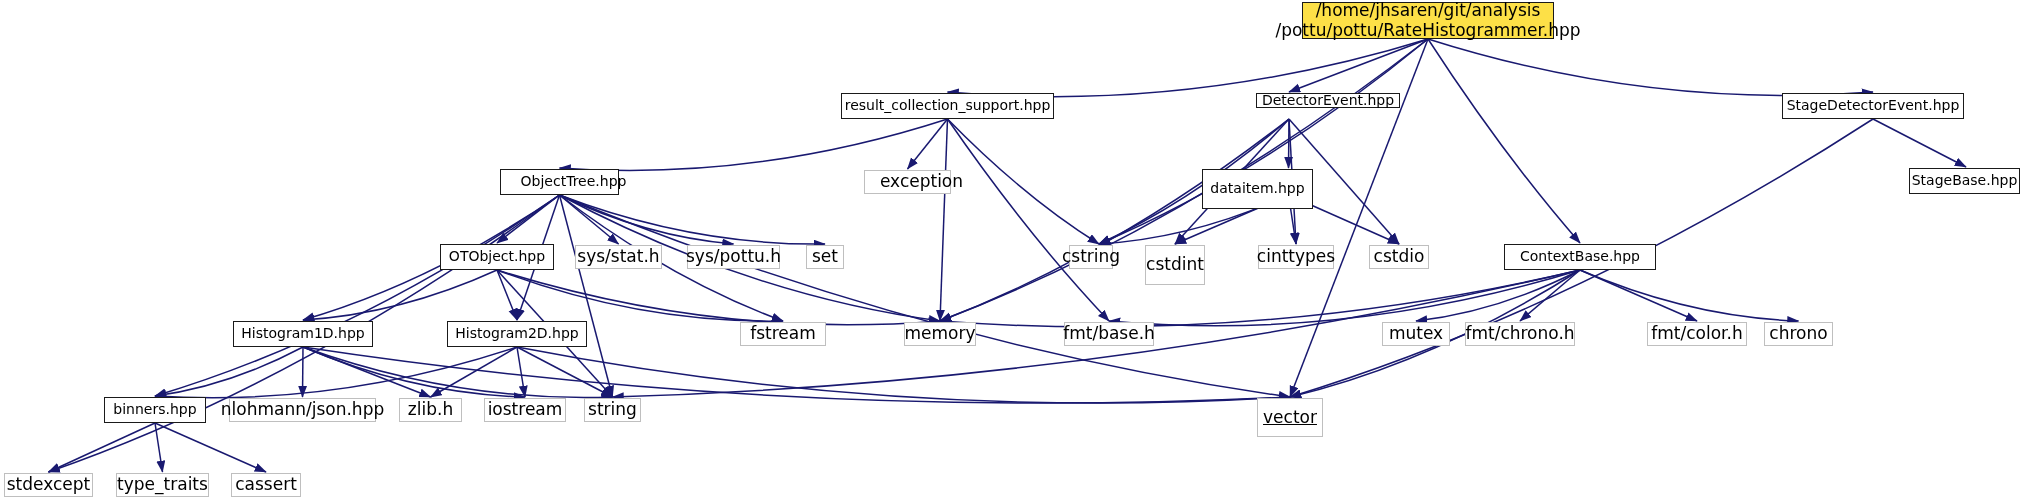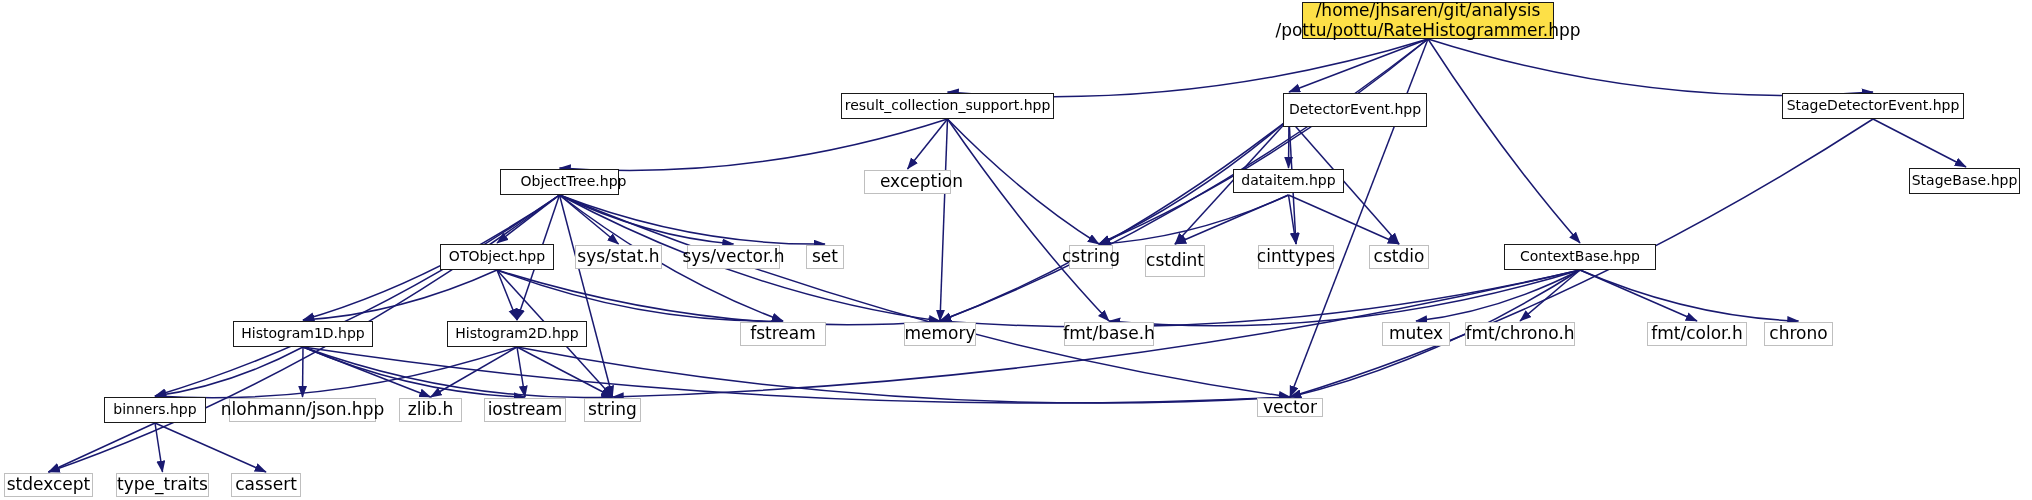--- a/index.html
+++ b/index.html
@@ -86,47 +86,47 @@
         <path d="M1580,270 Q1344.5,342.129 1109,321" fill="none" stroke="#191970" stroke-width="1.5" marker-end="url(#arrow)"></path>
         <path d="M1580,270 Q1260,345 940,321" fill="none" stroke="#191970" stroke-width="1.5" marker-end="url(#arrow)"></path>
         <path d="M1580,270 Q1096.25,383 612.5,397" fill="none" stroke="#191970" stroke-width="1.5" marker-end="url(#arrow)"></path>
         <path d="M1580,270 Q1435,362.21 1290,397" fill="none" stroke="#191970" stroke-width="1.5" marker-end="url(#arrow)"></path>
       </g>
   </svg>
   <div id="node-layer">
       <div class="node n-root" style="left: 1302px; top: 2px; width: 252px; height: 37px;"><span>/home/jhsaren/git/analysis
 /pottu/pottu/RateHistogrammer.hpp</span></div>
       <div class="node n-hdr" style="left: 841px; top: 93px; width: 213px; height: 26px;"><span>result_collection_support.hpp</span></div>
-      <div class="node n-hdr" style="left: 1283px; top: 93px; width: 144px; height: 34px;"><span>DetectorEvent.hpp</span></div>
+      <div class="node n-hdr" style="left: 1256px; top: 93px; width: 144px; height: 15px;"><span>DetectorEvent.hpp</span></div>
       <div class="node n-hdr" style="left: 1782px; top: 93px; width: 182px; height: 26px;"><span>StageDetectorEvent.hpp</span></div>
       <div class="node n-hdr" style="left: 1909px; top: 168px; width: 111px; height: 26px;"><span>StageBase.hpp</span></div>
       <div class="node n-hdr" style="left: 500px; top: 169px; width: 119px; height: 26px; padding-left: 28px;"><span>ObjectTree.hpp</span></div>
       <div class="node n-sys" style="left: 864px; top: 170px; width: 87px; height: 24px; padding-left: 28px;"><span>exception</span></div>
-      <div class="node n-hdr" style="left: 1233px; top: 169px; width: 111px; height: 24px;"><span>dataitem.hpp</span></div>
+      <div class="node n-hdr" style="left: 1202px; top: 169px; width: 111px; height: 40px;"><span>dataitem.hpp</span></div>
       <div class="node n-hdr" style="left: 440px; top: 244px; width: 114px; height: 26px;"><span>OTObject.hpp</span></div>
       <div class="node n-sys" style="left: 575px; top: 245px; width: 87px; height: 24px;"><span>sys/stat.h</span></div>
-      <div class="node n-sys" style="left: 687px; top: 245px; width: 93px; height: 24px;"><span>sys/vector.h</span></div>
+      <div class="node n-sys" style="left: 687px; top: 245px; width: 93px; height: 24px;"><span>sys/pottu.h</span></div>
       <div class="node n-sys" style="left: 806px; top: 245px; width: 38px; height: 24px;"><span>set</span></div>
       <div class="node n-sys" style="left: 1069px; top: 245px; width: 44px; height: 24px;"><span>cstring</span></div>
-      <div class="node n-sys" style="left: 1145px; top: 245px; width: 60px; height: 32px;"><span>cstdint</span></div>
+      <div class="node n-sys" style="left: 1145px; top: 245px; width: 60px; height: 40px;"><span>cstdint</span></div>
       <div class="node n-sys" style="left: 1258px; top: 245px; width: 76px; height: 24px;"><span>cinttypes</span></div>
       <div class="node n-sys" style="left: 1369px; top: 245px; width: 60px; height: 24px;"><span>cstdio</span></div>
       <div class="node n-hdr" style="left: 1504px; top: 244px; width: 152px; height: 26px;"><span>ContextBase.hpp</span></div>
       <div class="node n-hdr" style="left: 233px; top: 321px; width: 140px; height: 26px;"><span>Histogram1D.hpp</span></div>
       <div class="node n-hdr" style="left: 447px; top: 321px; width: 140px; height: 26px;"><span>Histogram2D.hpp</span></div>
       <div class="node n-sys" style="left: 740px; top: 322px; width: 86px; height: 24px;"><span>fstream</span></div>
       <div class="node n-sys" style="left: 904px; top: 322px; width: 72px; height: 24px; text-align: center;"><span>memory</span></div>
       <div class="node n-sys" style="left: 1064px; top: 322px; width: 90px; height: 24px;"><span>fmt/base.h</span></div>
       <div class="node n-sys" style="left: 1382px; top: 322px; width: 68px; height: 24px;"><span>mutex</span></div>
       <div class="node n-sys" style="left: 1465px; top: 322px; width: 110px; height: 24px;"><span>fmt/chrono.h</span></div>
       <div class="node n-sys" style="left: 1647px; top: 322px; width: 100px; height: 24px;"><span>fmt/color.h</span></div>
       <div class="node n-sys" style="left: 1764px; top: 322px; width: 69px; height: 24px; text-align: center;"><span>chrono</span></div>
       <div class="node n-hdr" style="left: 104px; top: 397px; width: 102px; height: 26px;"><span>binners.hpp</span></div>
       <div class="node n-sys" style="left: 229px; top: 398px; width: 147px; height: 24px;"><span>nlohmann/json.hpp</span></div>
       <div class="node n-sys" style="left: 399px; top: 398px; width: 63px; height: 24px;"><span>zlib.h</span></div>
       <div class="node n-sys" style="left: 484px; top: 398px; width: 82px; height: 24px;"><span>iostream</span></div>
       <div class="node n-sys" style="left: 584px; top: 398px; width: 57px; height: 24px;"><span>string</span></div>
-      <div class="node n-sys" style="left: 1257px; top: 398px; width: 66px; height: 19px;"><span>vector</span></div>
+      <div class="node n-sys" style="left: 1257px; top: 398px; width: 66px; height: 39px; text-decoration: underline;"><span>vector</span></div>
       <div class="node n-sys" style="left: 4px; top: 473px; width: 89px; height: 24px;"><span>stdexcept</span></div>
       <div class="node n-sys" style="left: 116px; top: 473px; width: 93px; height: 24px;"><span>type_traits</span></div>
       <div class="node n-sys" style="left: 231px; top: 473px; width: 70px; height: 24px;"><span>cassert</span></div>
     </div>
 </div>
 
 </body></html>

